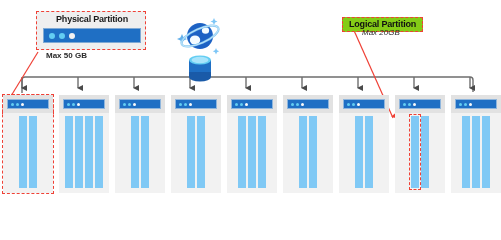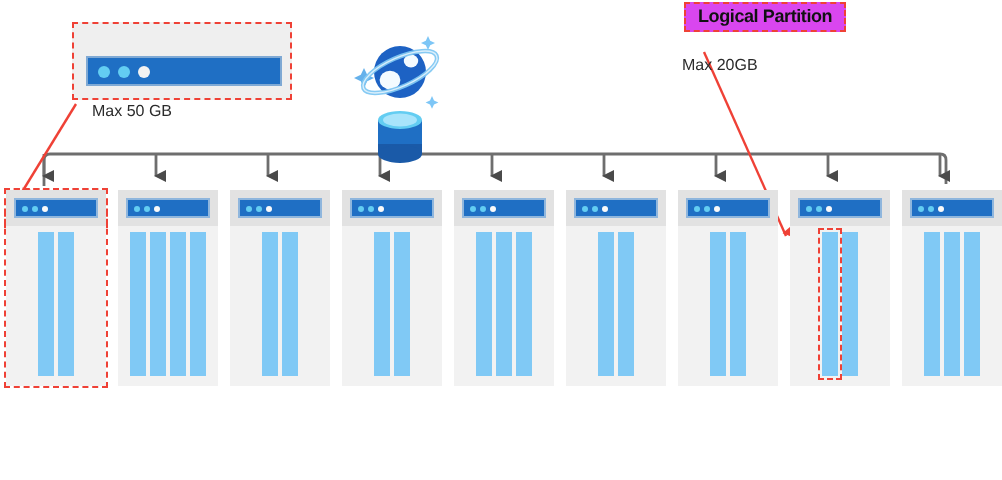--- a/index.html
+++ b/index.html
@@ -69,42 +69,44 @@
     text-align: center;
     font-size: 8px;
     color: #2b2b2b;
   }
   #label-max-gb {
     position: absolute;
     left: 46px;
     top: 51px;
     font-size: 8px;
     color: #2b2b2b;
+    font-weight: bold;
   }
 
   
   #logical-callout {
     position: absolute;
     left: 342px;
-    top: 1px;
+    top: 17px;
     padding: 1px 6px 2px 6px;
-    background: #d946ef;
+    background: #84cc16;
     border: 1px dashed #ef4136;
     font-size: 9px;
     font-weight: bold;
     color: #111111;
     letter-spacing: -0.2px;
     box-sizing: border-box;
   }
   #label-max-20gb {
     position: absolute;
-    left: 341px;
+    left: 362px;
     top: 28px;
     font-size: 8px;
     color: #2b2b2b;
+    font-style: italic;
   }
 
   
   #wires {
     position: absolute;
     left: 0;
     top: 0;
     width: 501px;
     height: 200px;
     pointer-events: none;
@@ -221,20 +223,21 @@
     <line x1="414" y1="77" x2="414" y2="88" stroke="#6e6e6e" stroke-width="1.4" marker-end="url(#arrowhead)"></line>
     <line x1="470" y1="77" x2="470" y2="88" stroke="#6e6e6e" stroke-width="1.4" marker-end="url(#arrowhead)"></line>
 
     <line x1="38" y1="52" x2="11" y2="96" stroke="#ef4136" stroke-width="1.2" marker-end="url(#redarrow)"></line>
 
     <line x1="352" y1="26" x2="393" y2="118" stroke="#ef4136" stroke-width="1.2" marker-end="url(#redarrow)"></line>
   </svg>
 
 
   <div id="physical-callout">
+    <div id="physical-title">Physical Partition</div>
     <div id="physical-bar">
       <span class="dot d1"></span>
       <span class="dot d2"></span>
       <span class="dot d3"></span>
     </div>
   </div>
 
   <div id="label-max-gb">Max 50 GB</div>
 
   <div id="logical-callout">Logical Partition</div>

